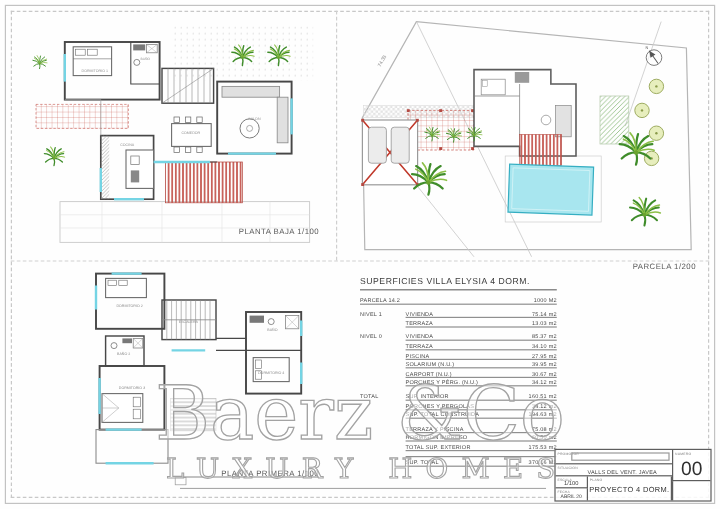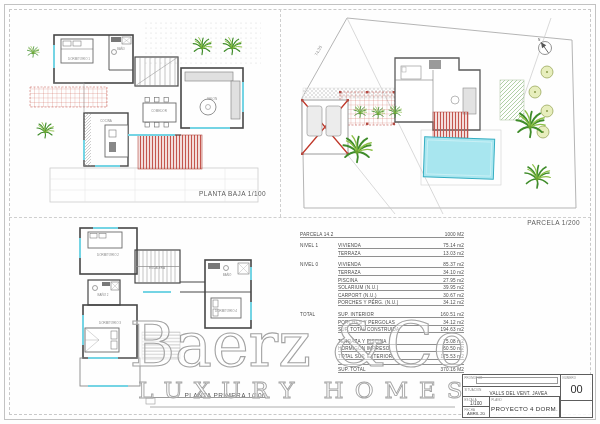--- a/index.html
+++ b/index.html
@@ -27,21 +27,21 @@
   
   .wm{position:absolute;left:0;top:280px;z-index:5;pointer-events:none;}
   
   .tblock{position:absolute;left:462px;top:374px;width:129px;height:42px;border:1px solid #5d5d5d;
           background:rgba(255,255,255,.85);z-index:6;font-family:"Liberation Sans","DejaVu Sans",sans-serif;}
   .tb{position:absolute;box-sizing:border-box;}
   .tb-lab{position:absolute;top:.5px;left:1.5px;font-size:2.8px;color:#7d7d7d;letter-spacing:.2px;}
   .tb-promotor{left:0;top:0;width:97px;height:12px;border-bottom:1px solid #5d5d5d;}
   .tb-inner{position:absolute;left:13px;right:2px;top:2px;bottom:2px;border:.5px solid #9a9a9a;}
   .tb-numero{left:97px;top:0;width:32px;height:26px;border-left:1px solid #5d5d5d;border-bottom:1px solid #5d5d5d;}
-  .tb-numero .val{position:absolute;left:0;right:0;top:8px;text-align:center;font-size:11px;color:#2f2f2f;}
+  .tb-numero .val{position:absolute;left:0;right:0;top:8px;text-align:center;font-size:16px;color:#2f2f2f;}
   .tb-situacion{left:0;top:12px;width:97px;height:10px;border-bottom:1px solid #5d5d5d;}
   .tb-situacion .val{position:absolute;left:14px;right:0;top:3.5px;text-align:center;font-size:4.6px;color:#3f3f3f;letter-spacing:.2px;}
   .tb-escala{left:0;top:22px;width:27px;height:10px;border-right:1px solid #5d5d5d;border-bottom:1px solid #5d5d5d;}
   .tb-escala .val{position:absolute;left:0;right:0;top:3.5px;text-align:center;font-size:4.8px;color:#3f3f3f;}
   .tb-fecha{left:0;top:32px;width:27px;height:10px;border-right:1px solid #5d5d5d;}
   .tb-fecha .val{position:absolute;left:0;right:0;top:3.5px;text-align:center;font-size:4.2px;color:#3f3f3f;}
   .tb-plano{left:27px;top:22px;width:70px;height:20px;border-right:1px solid #5d5d5d;}
   .tb-plano .val{position:absolute;left:0;right:0;top:8px;text-align:center;font-size:6.2px;letter-spacing:.3px;color:#333;}
   .tb-numero2{left:97px;top:26px;width:32px;height:16px;border-left:1px solid #5d5d5d;}
 </style>
@@ -307,20 +307,21 @@
       <g transform="rotate(-35)">
         <path d="M0 6L0 -7" stroke="#555555" stroke-width="0.8"></path>
         <path d="M0 -7L-2.5 -1.5L2.5 -1.5Z" fill="#555555"></path>
       </g>
       <text x="-7" y="-7" font-size="3.2" fill="#555555">N</text>
     </g>
   </svg>
   <div class="plan-label" style="left:495px;top:219px;width:85px">PARCELA 1/200</div>
 
   <div class="surf-table">
+    <div class="st-title">SUPERFICIES VILLA ELYSIA 4 DORM.</div>
     <div class="st-sec">
       <div class="st-row full">
           <span class="sec">PARCELA 14.2</span>
           <span class="lbl"></span>
           <span class="val">1000 M2</span>
         </div>
     </div>
     <div class="st-sec">
       <div class="st-row">
           <span class="sec">NIVEL 1</span>

